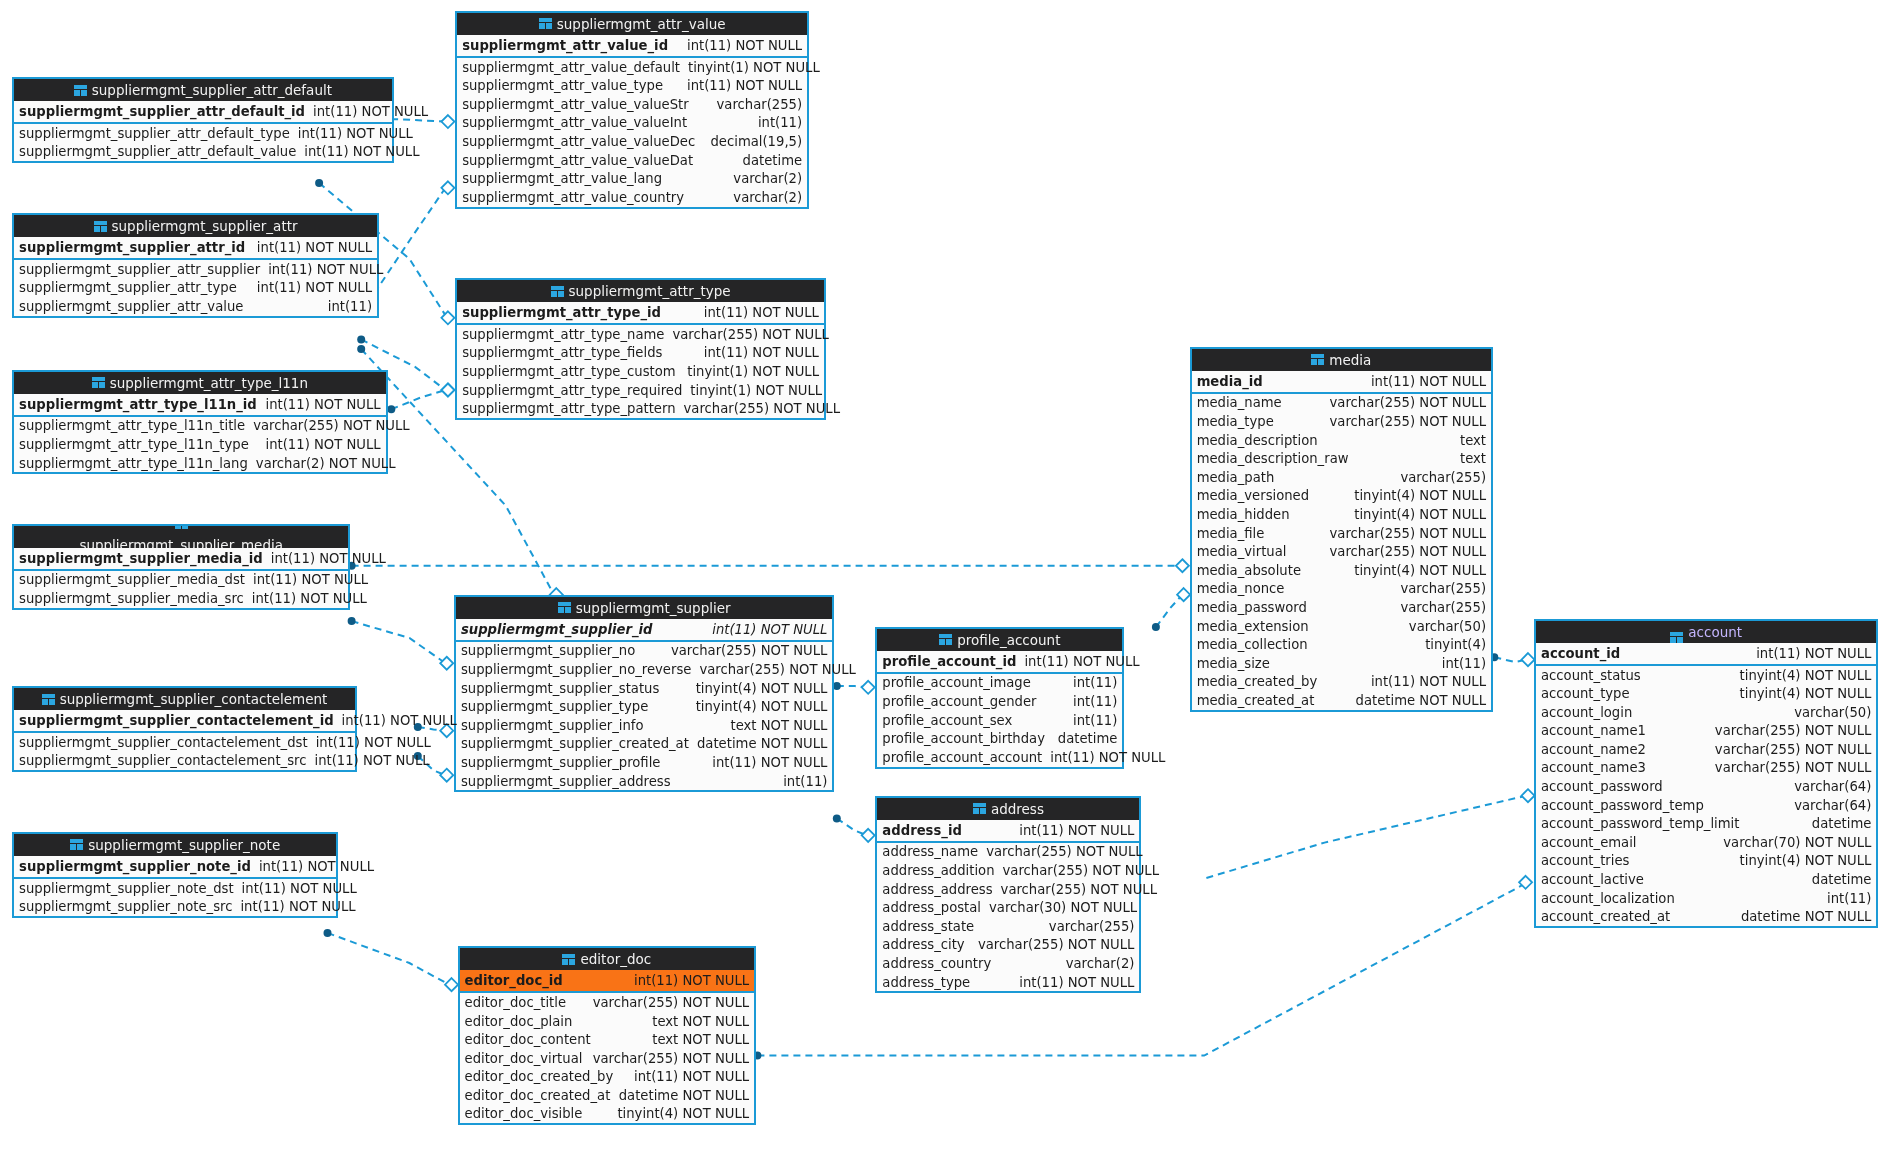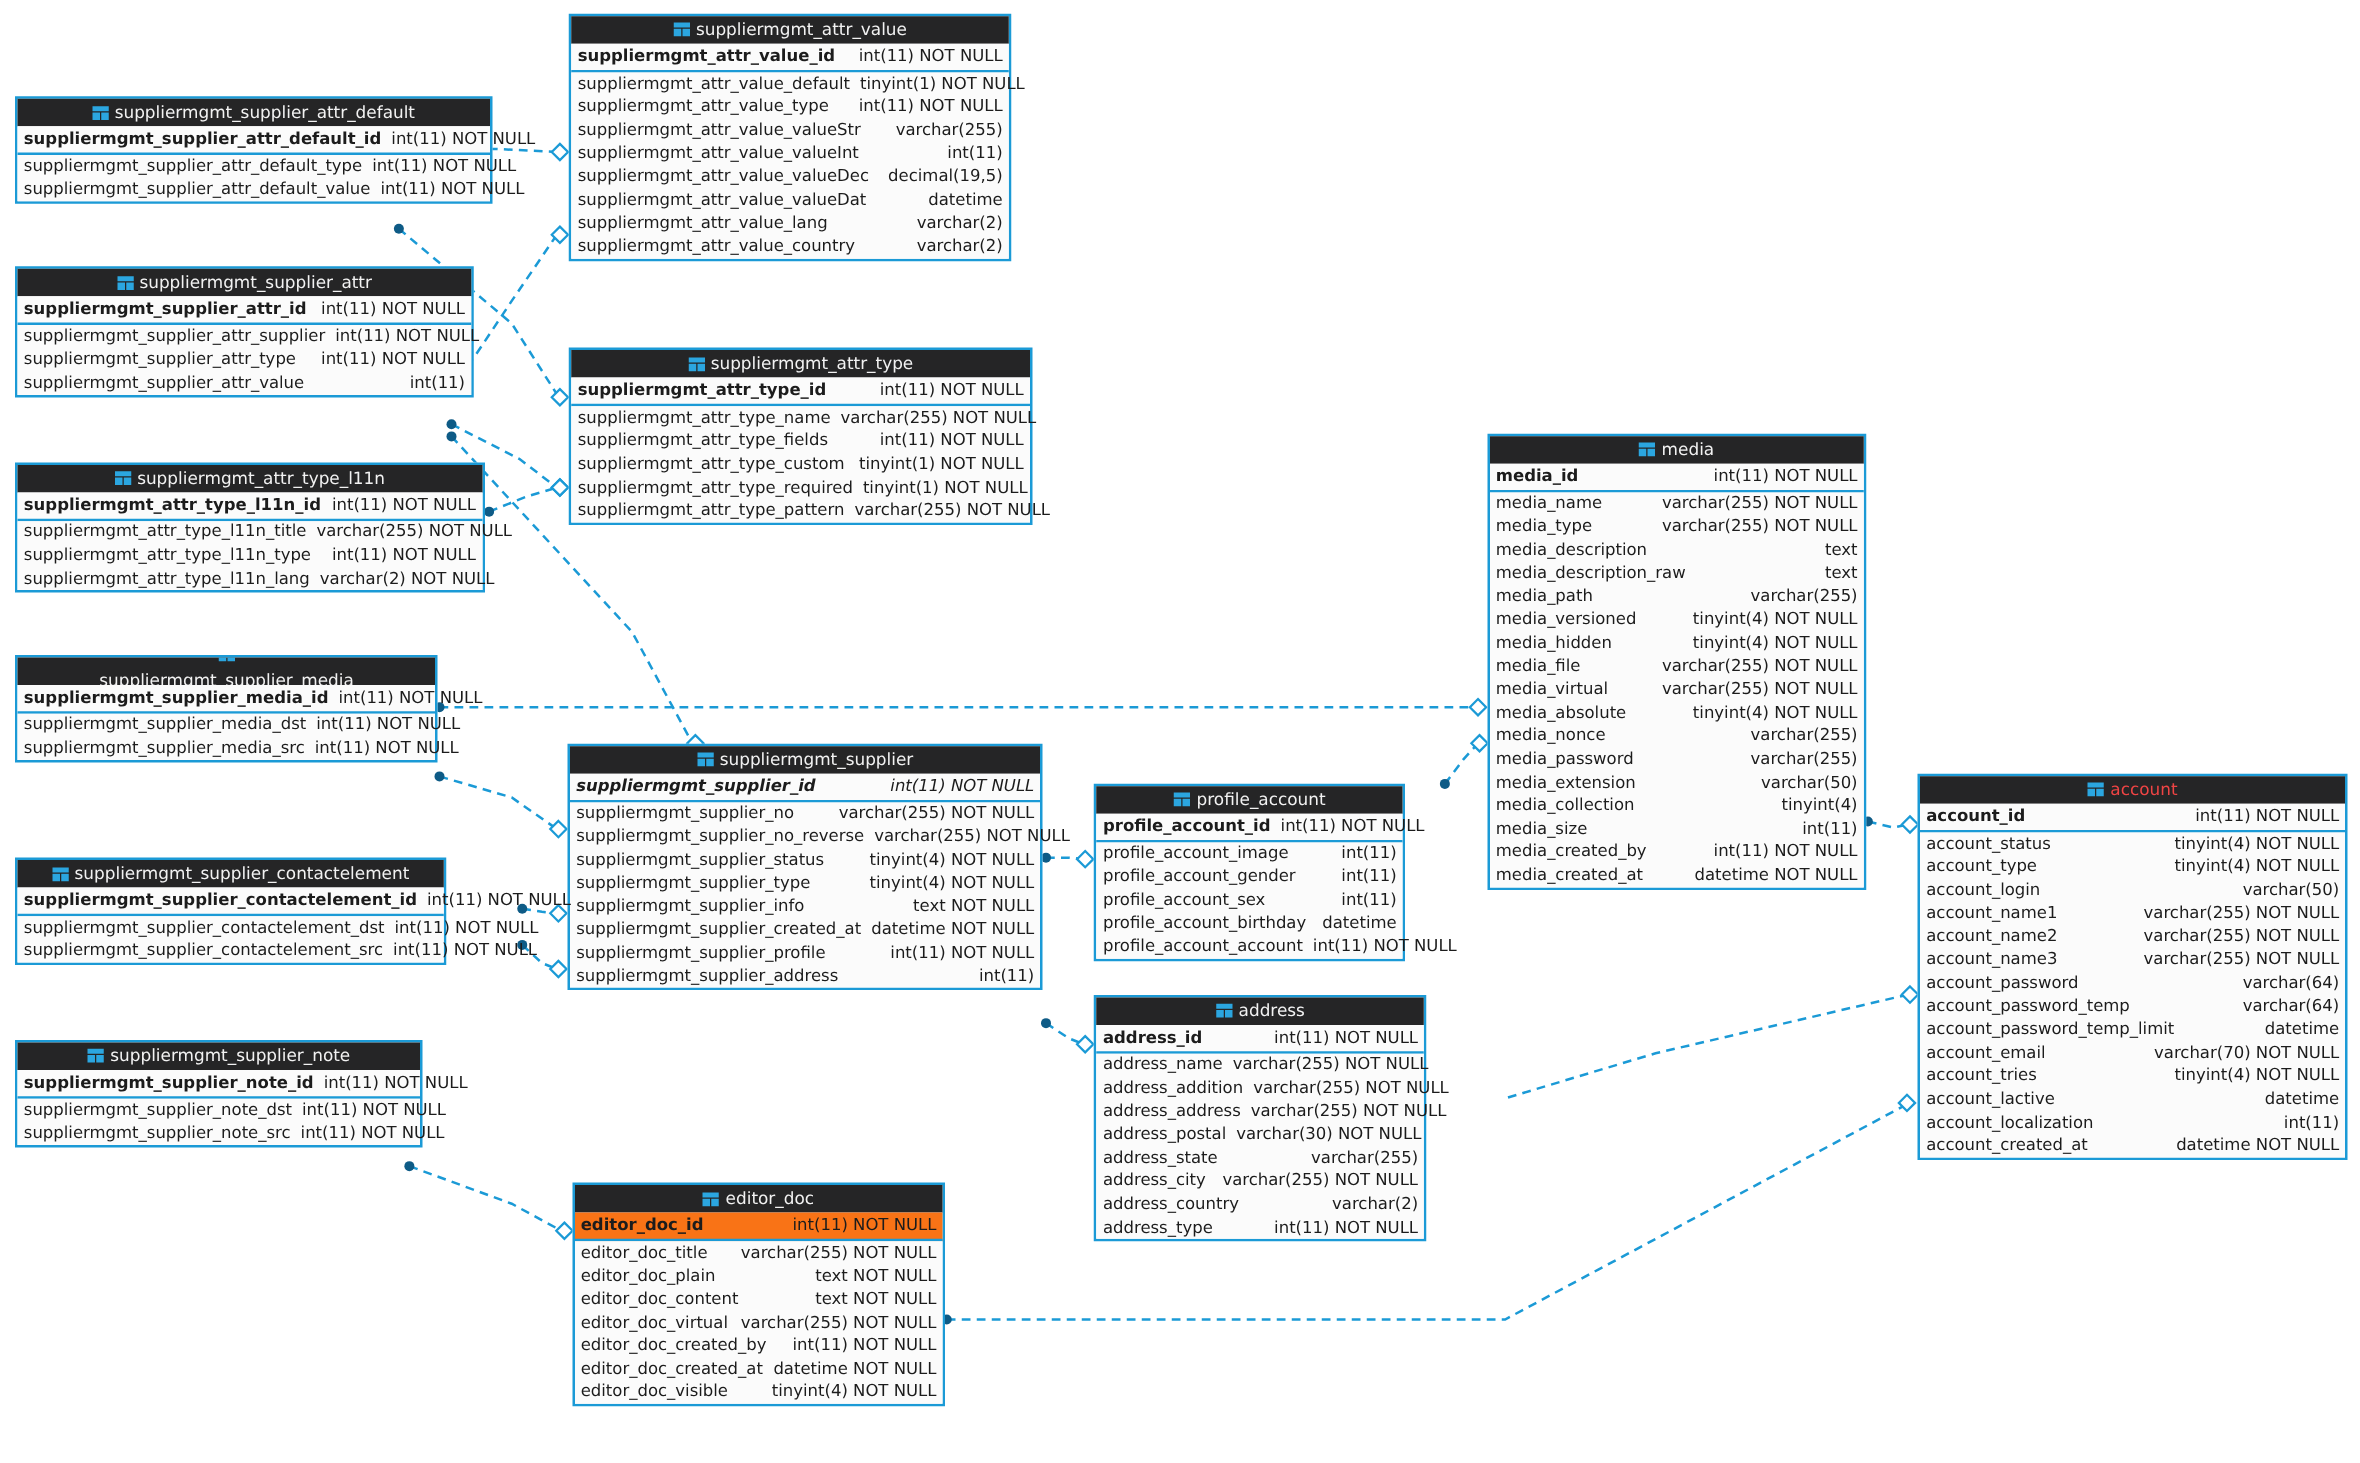--- a/index.html
+++ b/index.html
@@ -603,21 +603,21 @@
           <span class="col-type">datetime</span>
         </div>
         <div class="row">
           <span class="col-name">profile_account_account</span>
           <span class="spacer"></span>
           <span class="col-type">int(11) NOT NULL</span>
         </div>
       </div>
     </div>
     <div class="entity" style="left: 1534px; top: 618.704px; width: 344.367px; border-color: rgb(27, 154, 214);">
-      <div class="entity-header" style="background: rgb(37, 37, 38); color: #ef4444;">
+      <div class="entity-header" style="background: rgb(37, 37, 38); color: #c4b5fd; align-items: flex-end;">
         <span class="tbl-icon">
           <i class="r1"></i>
           <i class="r2a"></i>
           <i class="r2b"></i>
         </span>
         <span>account</span>
       </div>
       <div class="pk-row" style="border-bottom-color: rgb(27, 154, 214); background: rgb(251, 251, 251);">
         <div class="row">
           <span class="col-name">account_id</span>

